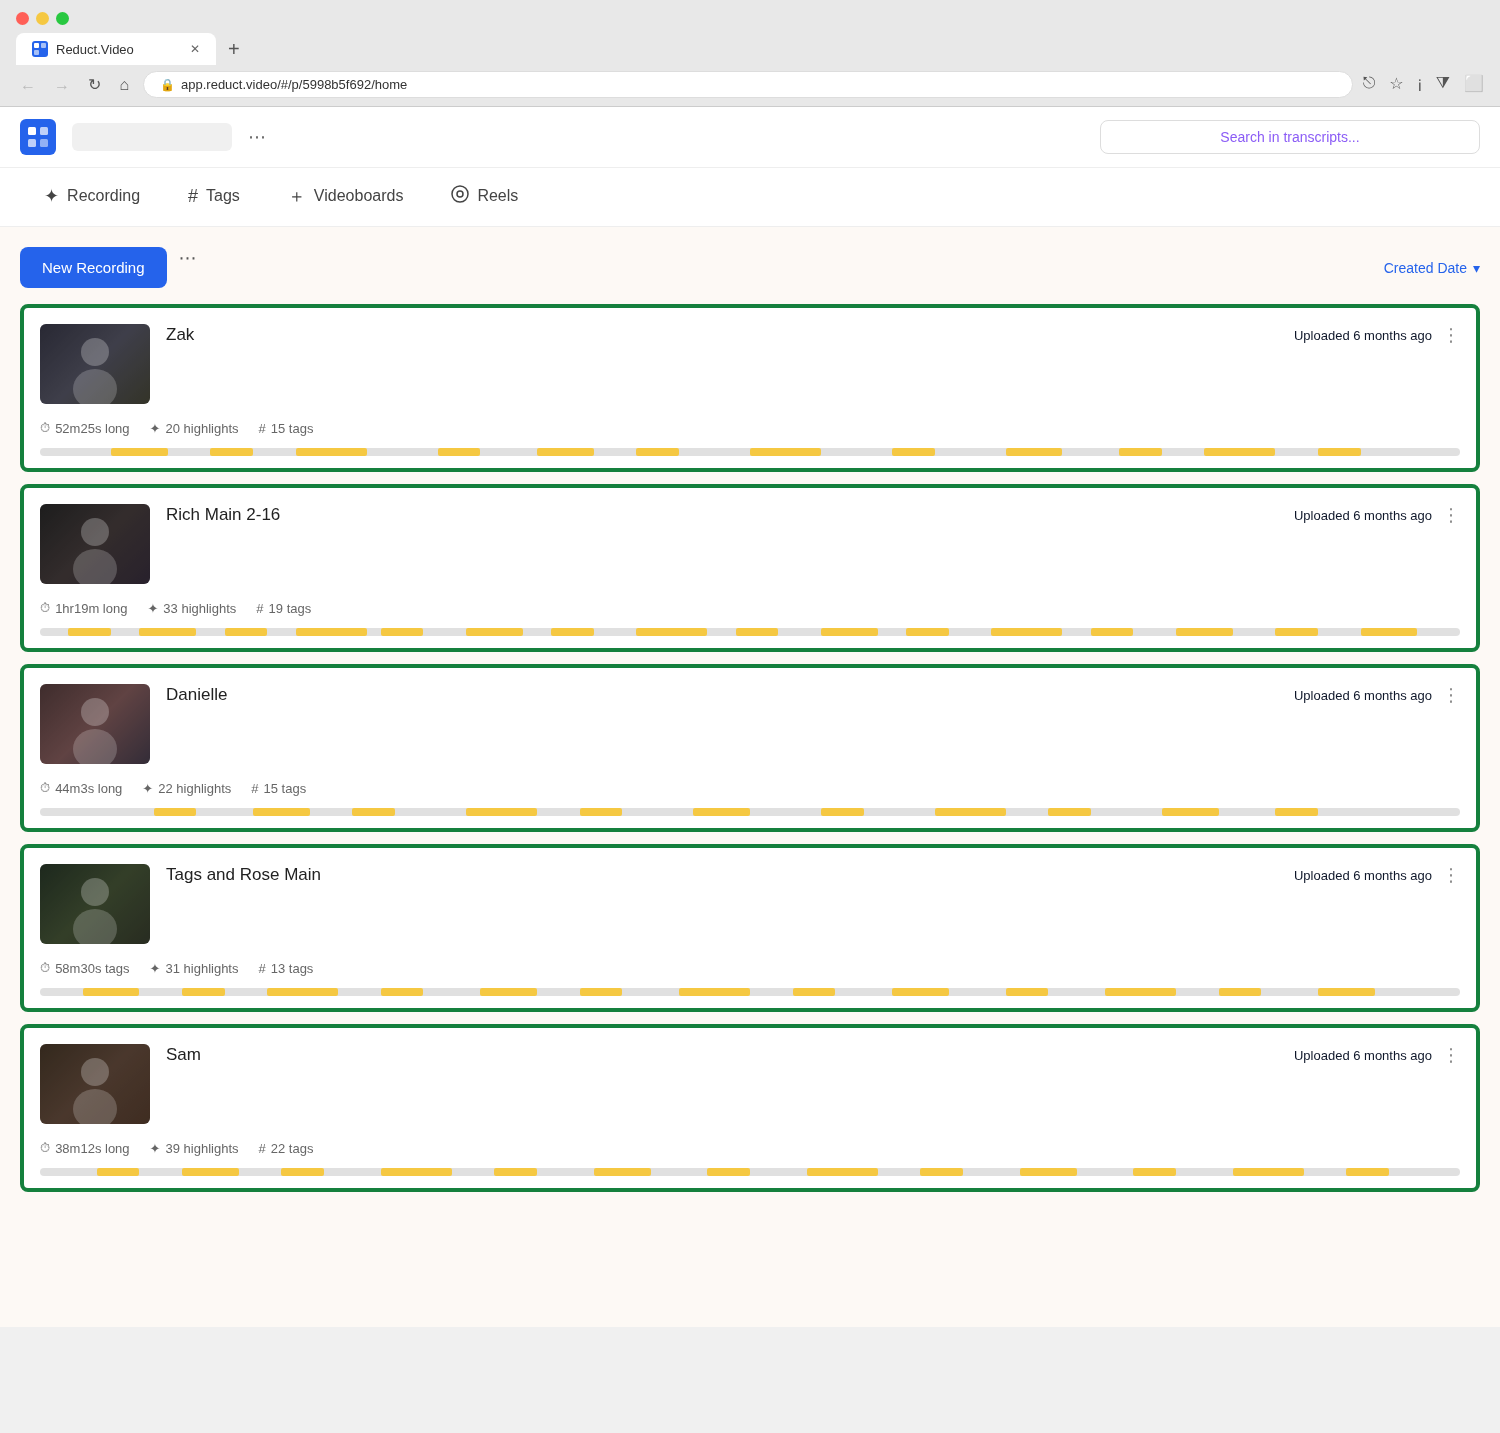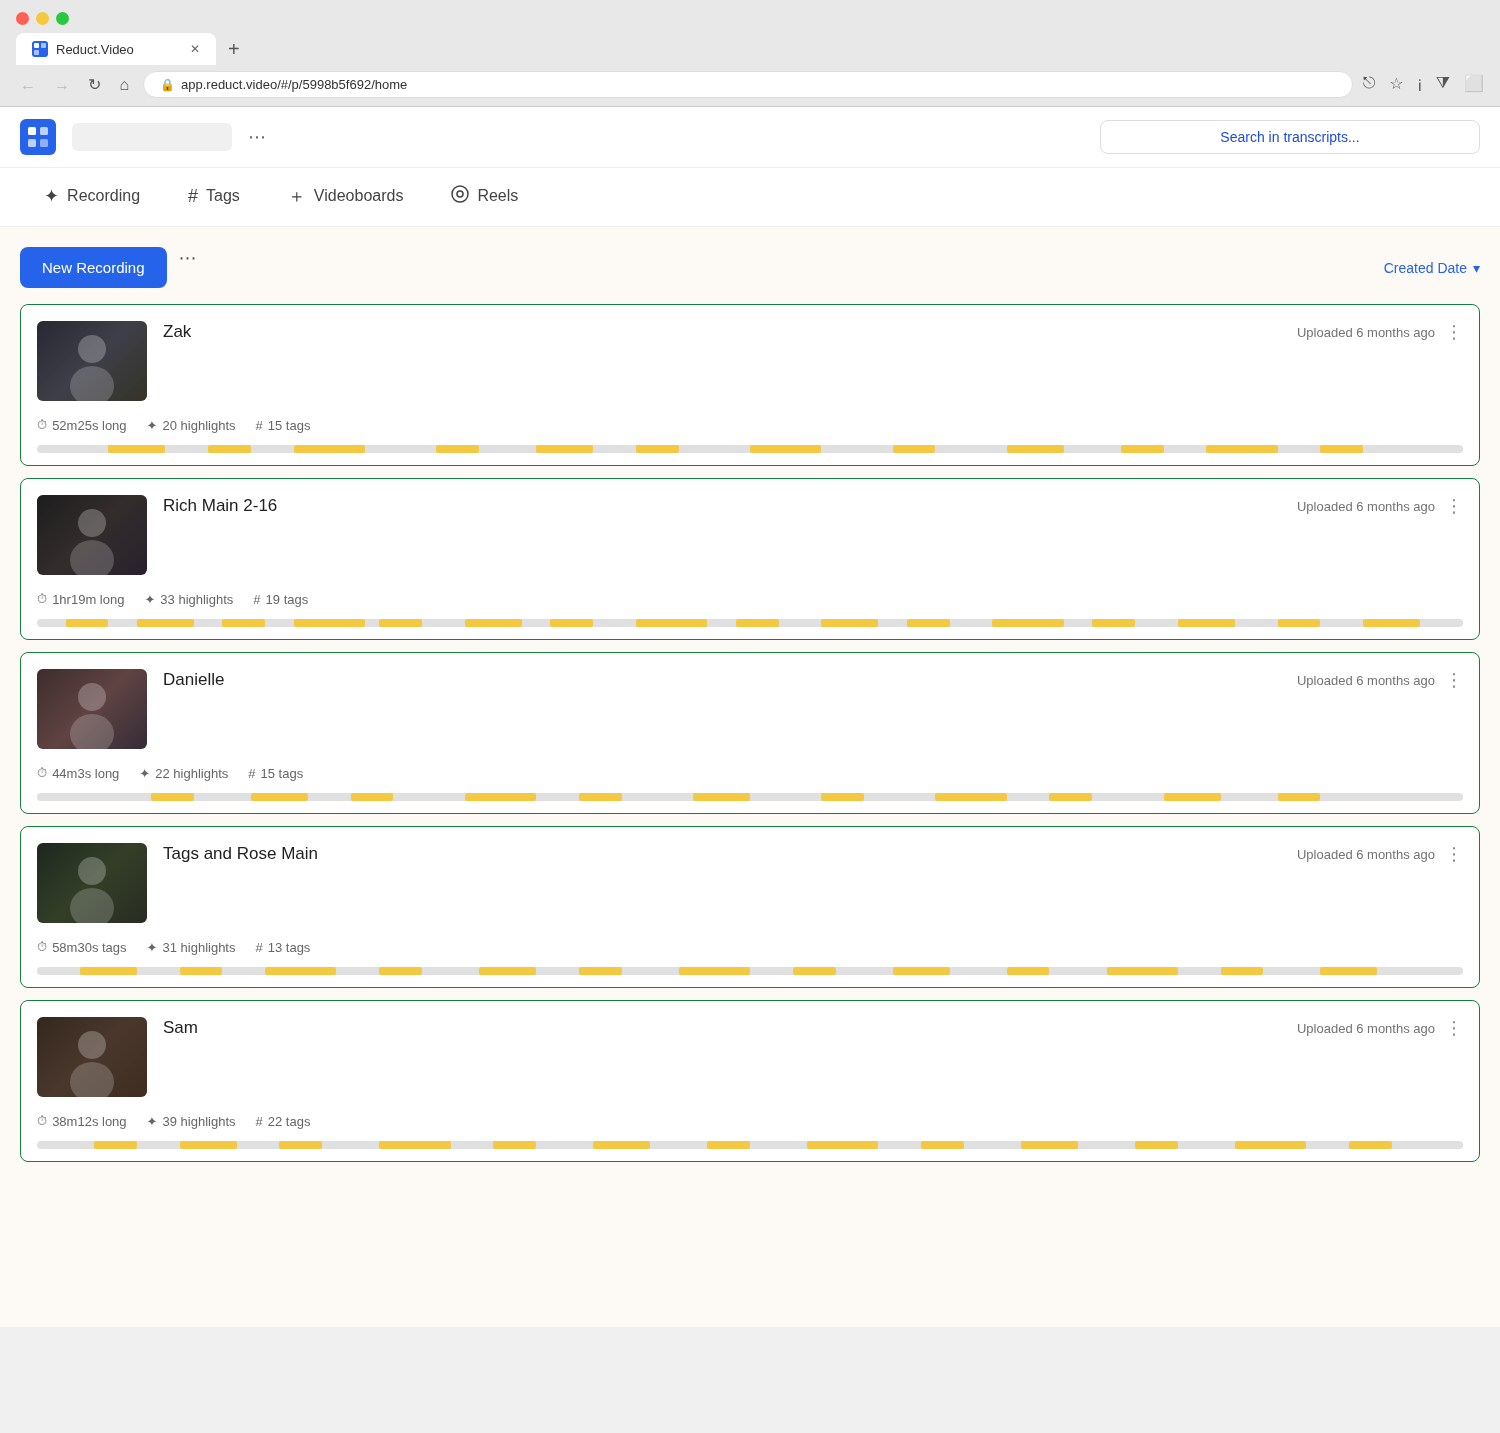--- a/index.html
+++ b/index.html
@@ -153,21 +153,21 @@
       color: #666;
       font-size: 18px;
       cursor: pointer;
     }
     .search-bar {
       margin-left: auto;
       border: 1.5px solid #ddd;
       border-radius: 8px;
       padding: 8px 20px;
       font-size: 14px;
-      color: #1d4ed8;
+      color: #8b5cf6;
       width: 380px;
       text-align: center;
     }
 
     
     .nav-tabs {
       display: flex;
       align-items: center;
       padding: 0 20px;
       border-bottom: 1px solid #eee;
@@ -241,21 +241,21 @@
       text-align: center;
       font-size: 14px;
       color: #555;
       margin-bottom: 16px;
     }
 
     
     .recording-item {
       background: white;
       border-radius: 8px;
-      border: 1px solid #15803d;
+      border: 4px solid #15803d;
       margin-bottom: 12px;
       padding: 0;
       overflow: hidden;
     }
     .recording-main {
       display: flex;
       align-items: flex-start;
       padding: 16px 16px 8px;
       gap: 16px;
     }
@@ -285,21 +285,21 @@
       align-items: center;
       justify-content: space-between;
     }
     .recording-title {
       font-size: 17px;
       font-weight: 500;
       color: #222;
     }
     .recording-meta {
       font-size: 13px;
-      color: #737373;
+      color: #0f172a;
       display: flex;
       align-items: center;
       gap: 6px;
     }
     .recording-more {
       color: #888;
       font-size: 18px;
       cursor: pointer;
     }
 

